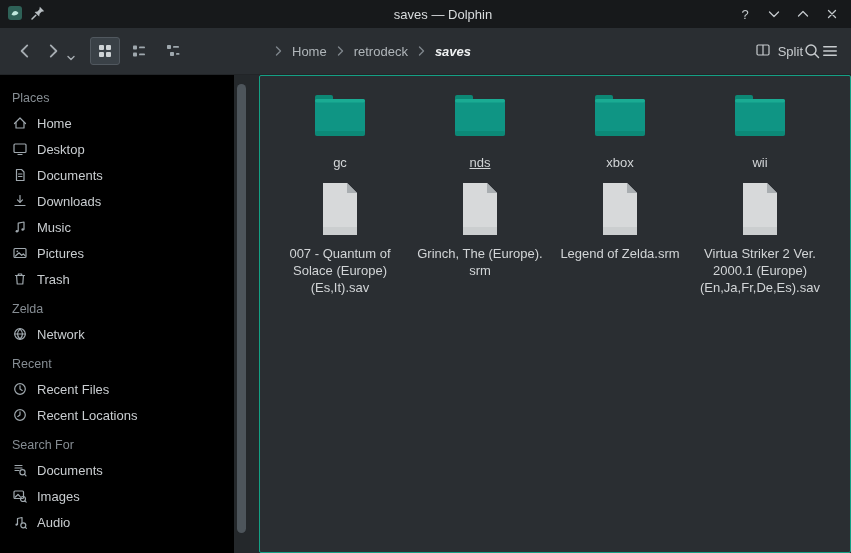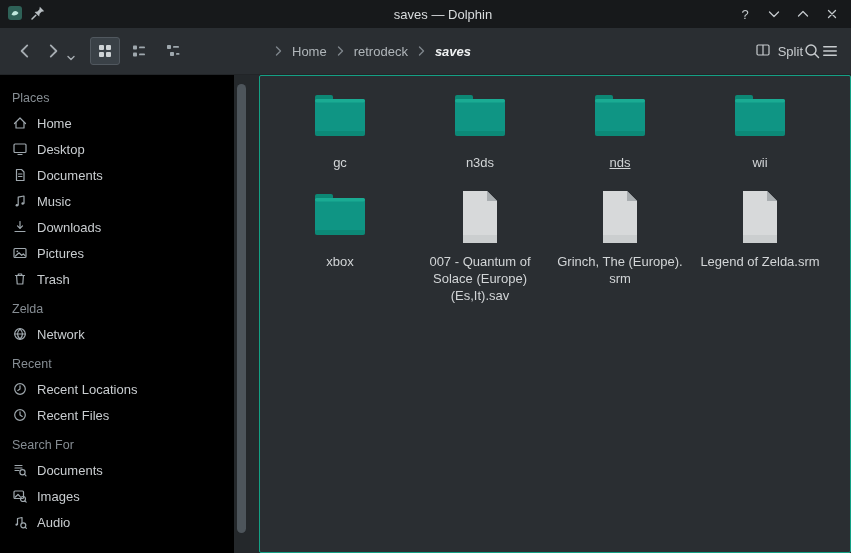--- a/index.html
+++ b/index.html
@@ -33,21 +33,21 @@
   
   .body{flex:1;display:flex;min-height:0;}
   .sidebar{width:234px;background:#000000;padding-top:6px;overflow:hidden;flex:0 0 auto;}
   .sb-header{color:#868d93;font-size:12.5px;padding:10px 12px 5px 12px;}
   .sb-item{height:26px;display:flex;align-items:center;gap:9px;padding-left:12px;color:#c9cdd0;cursor:default;}
   .sb-ic{width:16px;height:16px;display:flex;flex:0 0 auto;}
   .scroll-gutter{width:16px;background:#24282b;position:relative;flex:0 0 auto;}
   .scroll-thumb{position:absolute;left:3px;top:9px;bottom:20px;width:9px;background:#4d555b;border-radius:4.5px;}
   .gap-strip{width:9px;flex:0 0 auto;}
   .content{flex:1;background:#2a2e32;border:1.5px solid var(--accent,#14a085);border-radius:2px;overflow:hidden;}
-  .grid{display:grid;grid-template-columns:repeat(4,140px);align-items:start;row-gap:14px;padding:10px 0 0 10px;}
+  .grid{display:grid;grid-template-columns:repeat(4,140px);align-items:start;row-gap:6px;padding:10px 0 0 10px;}
   .cell{display:flex;flex-direction:column;align-items:center;cursor:default;}
   .cell-ic{width:64px;height:64px;display:flex;align-items:center;justify-content:center;margin-bottom:4px;}
   .cell-label{max-width:126px;text-align:center;color:#d2d5d7;line-height:17px;overflow-wrap:break-word;}
   .cell-label.u{text-decoration:underline;}
 </style>
 </head>
 <body>
 
 <div class="window">
 
@@ -205,40 +205,40 @@
             <svg viewBox="0 0 16 16" width="16" height="16" fill="none" stroke="#9fa8ae" stroke-width="1.2" stroke-linecap="round" stroke-linejoin="round">
               <path d="M4.5 2.5h5l2.5 2.5v8.5h-7.5z"></path>
               <path d="M6.5 7h3.5M6.5 9.5h3.5"></path>
             </svg>
           </span>
           <span>Documents</span>
         </div>
         <div class="sb-item">
           <span class="sb-ic">
             <svg viewBox="0 0 16 16" width="16" height="16" fill="none" stroke="#9fa8ae" stroke-width="1.2" stroke-linecap="round" stroke-linejoin="round">
+              <path d="M8 2.5v6.5"></path>
+              <path d="M5.5 6.8 8 9.3l2.5-2.5"></path>
+              <path d="M3 12.5h10"></path>
+            </svg>
+          </span>
+          <span>Downloads</span>
+        </div>
+        <div class="sb-item">
+          <span class="sb-ic">
+            <svg viewBox="0 0 16 16" width="16" height="16" fill="none" stroke="#9fa8ae" stroke-width="1.2" stroke-linecap="round" stroke-linejoin="round">
               <path d="M6.2 12V4.2L12 3v7.3"></path>
               <circle cx="4.9" cy="12.2" r="1.3" fill="#9fa8ae" stroke="none"></circle>
               <circle cx="10.7" cy="10.5" r="1.3" fill="#9fa8ae" stroke="none"></circle>
             </svg>
           </span>
           <span>Music</span>
         </div>
         <div class="sb-item">
           <span class="sb-ic">
             <svg viewBox="0 0 16 16" width="16" height="16" fill="none" stroke="#9fa8ae" stroke-width="1.2" stroke-linecap="round" stroke-linejoin="round">
-              <path d="M8 2.5v6.5"></path>
-              <path d="M5.5 6.8 8 9.3l2.5-2.5"></path>
-              <path d="M3 12.5h10"></path>
-            </svg>
-          </span>
-          <span>Downloads</span>
-        </div>
-        <div class="sb-item">
-          <span class="sb-ic">
-            <svg viewBox="0 0 16 16" width="16" height="16" fill="none" stroke="#9fa8ae" stroke-width="1.2" stroke-linecap="round" stroke-linejoin="round">
               <rect x="2" y="3.5" width="12" height="9" rx="1"></rect>
               <circle cx="5.3" cy="6.3" r="0.9" fill="#9fa8ae" stroke="none"></circle>
               <path d="M3.5 11 7 7.8l2.7 2.6 1.6-1.5 1.7 1.8"></path>
             </svg>
           </span>
           <span>Pictures</span>
         </div>
         <div class="sb-item">
           <span class="sb-ic">
             <svg viewBox="0 0 16 16" width="16" height="16" fill="none" stroke="#9fa8ae" stroke-width="1.2" stroke-linecap="round" stroke-linejoin="round">
@@ -258,33 +258,33 @@
               <path d="M8 2.8c-3.2 3.4-3.2 7 0 10.4M8 2.8c3.2 3.4 3.2 7 0 10.4"></path>
             </svg>
           </span>
           <span>Network</span>
         </div>
         <div class="sb-header">Recent</div>
         <div class="sb-item">
           <span class="sb-ic">
             <svg viewBox="0 0 16 16" width="16" height="16" fill="none" stroke="#9fa8ae" stroke-width="1.2" stroke-linecap="round" stroke-linejoin="round">
               <circle cx="8" cy="8" r="5.3"></circle>
+              <path d="M8 4.8V8l2.2 1.4"></path>
+            </svg>
+          </span>
+          <span>Recent Files</span>
+        </div>
+        <div class="sb-item">
+          <span class="sb-ic">
+            <svg viewBox="0 0 16 16" width="16" height="16" fill="none" stroke="#9fa8ae" stroke-width="1.2" stroke-linecap="round" stroke-linejoin="round">
+              <circle cx="8" cy="8" r="5.3"></circle>
               <path d="M8 4.8V8l-2.2 1.4"></path>
             </svg>
           </span>
           <span>Recent Locations</span>
-        </div>
-        <div class="sb-item">
-          <span class="sb-ic">
-            <svg viewBox="0 0 16 16" width="16" height="16" fill="none" stroke="#9fa8ae" stroke-width="1.2" stroke-linecap="round" stroke-linejoin="round">
-              <circle cx="8" cy="8" r="5.3"></circle>
-              <path d="M8 4.8V8l2.2 1.4"></path>
-            </svg>
-          </span>
-          <span>Recent Files</span>
         </div>
         <div class="sb-header">Search For</div>
         <div class="sb-item">
           <span class="sb-ic">
             <svg viewBox="0 0 16 16" width="16" height="16" fill="none" stroke="#9fa8ae" stroke-width="1.2" stroke-linecap="round" stroke-linejoin="round">
               <path d="M3 3.5h7M3 6h7M3 8.5h4"></path>
               <circle cx="10.5" cy="10.3" r="2.6"></circle>
               <path d="M12.4 12.2 14 13.8"></path>
             </svg>
           </span>
@@ -332,58 +332,47 @@
           </div>
           <div class="cell">
             <span class="cell-ic">
               <svg viewBox="0 0 64 64" width="64" height="64">
                 <rect x="7" y="9" width="18" height="8" rx="2" fill="#0c8875"></rect>
                 <rect x="7" y="13" width="50" height="37" rx="2.5" fill="#0f9584"></rect>
                 <rect x="7" y="13" width="50" height="3.5" rx="1.75" fill="#1aab93"></rect>
                 <rect x="7" y="45" width="50" height="5" rx="2" fill="#0b7f6d" opacity="0.55"></rect>
               </svg>
             </span>
-            <span class="cell-label">n3ds</span>
+            <span class="cell-label u">nds</span>
           </div>
           <div class="cell">
             <span class="cell-ic">
               <svg viewBox="0 0 64 64" width="64" height="64">
                 <rect x="7" y="9" width="18" height="8" rx="2" fill="#0c8875"></rect>
                 <rect x="7" y="13" width="50" height="37" rx="2.5" fill="#0f9584"></rect>
                 <rect x="7" y="13" width="50" height="3.5" rx="1.75" fill="#1aab93"></rect>
                 <rect x="7" y="45" width="50" height="5" rx="2" fill="#0b7f6d" opacity="0.55"></rect>
               </svg>
             </span>
-            <span class="cell-label u">nds</span>
+            <span class="cell-label">xbox</span>
           </div>
           <div class="cell">
             <span class="cell-ic">
               <svg viewBox="0 0 64 64" width="64" height="64">
                 <rect x="7" y="9" width="18" height="8" rx="2" fill="#0c8875"></rect>
                 <rect x="7" y="13" width="50" height="37" rx="2.5" fill="#0f9584"></rect>
                 <rect x="7" y="13" width="50" height="3.5" rx="1.75" fill="#1aab93"></rect>
                 <rect x="7" y="45" width="50" height="5" rx="2" fill="#0b7f6d" opacity="0.55"></rect>
               </svg>
             </span>
             <span class="cell-label">wii</span>
           </div>
           <div class="cell">
             <span class="cell-ic">
               <svg viewBox="0 0 64 64" width="64" height="64">
-                <rect x="7" y="9" width="18" height="8" rx="2" fill="#0c8875"></rect>
-                <rect x="7" y="13" width="50" height="37" rx="2.5" fill="#0f9584"></rect>
-                <rect x="7" y="13" width="50" height="3.5" rx="1.75" fill="#1aab93"></rect>
-                <rect x="7" y="45" width="50" height="5" rx="2" fill="#0b7f6d" opacity="0.55"></rect>
-              </svg>
-            </span>
-            <span class="cell-label">xbox</span>
-          </div>
-          <div class="cell">
-            <span class="cell-ic">
-              <svg viewBox="0 0 64 64" width="64" height="64">
                 <path d="M15 6h24l10 10v42H15z" fill="#d7d9da"></path>
                 <path d="M39 6l10 10H39z" fill="#a9aeb1"></path>
                 <rect x="15" y="50" width="34" height="8" fill="#c5c8c9" opacity="0.65"></rect>
               </svg>
             </span>
             <span class="cell-label">007 - Quantum of Solace (Europe) (Es,It).​sav</span>
           </div>
           <div class="cell">
             <span class="cell-ic">
               <svg viewBox="0 0 64 64" width="64" height="64">
@@ -397,17 +386,27 @@
           <div class="cell">
             <span class="cell-ic">
               <svg viewBox="0 0 64 64" width="64" height="64">
                 <path d="M15 6h24l10 10v42H15z" fill="#d7d9da"></path>
                 <path d="M39 6l10 10H39z" fill="#a9aeb1"></path>
                 <rect x="15" y="50" width="34" height="8" fill="#c5c8c9" opacity="0.65"></rect>
               </svg>
             </span>
             <span class="cell-label">Legend of Zelda.​srm</span>
           </div>
+          <div class="cell">
+            <span class="cell-ic">
+              <svg viewBox="0 0 64 64" width="64" height="64">
+                <path d="M15 6h24l10 10v42H15z" fill="#d7d9da"></path>
+                <path d="M39 6l10 10H39z" fill="#a9aeb1"></path>
+                <rect x="15" y="50" width="34" height="8" fill="#c5c8c9" opacity="0.65"></rect>
+              </svg>
+            </span>
+            <span class="cell-label">Virtua Striker 2 Ver.​ 2000.​1 (Europe) (En,Ja,Fr,De,Es).​sav</span>
+          </div>
         </div>
     </div>
   </div>
 
 </div>
 
 </body></html>

